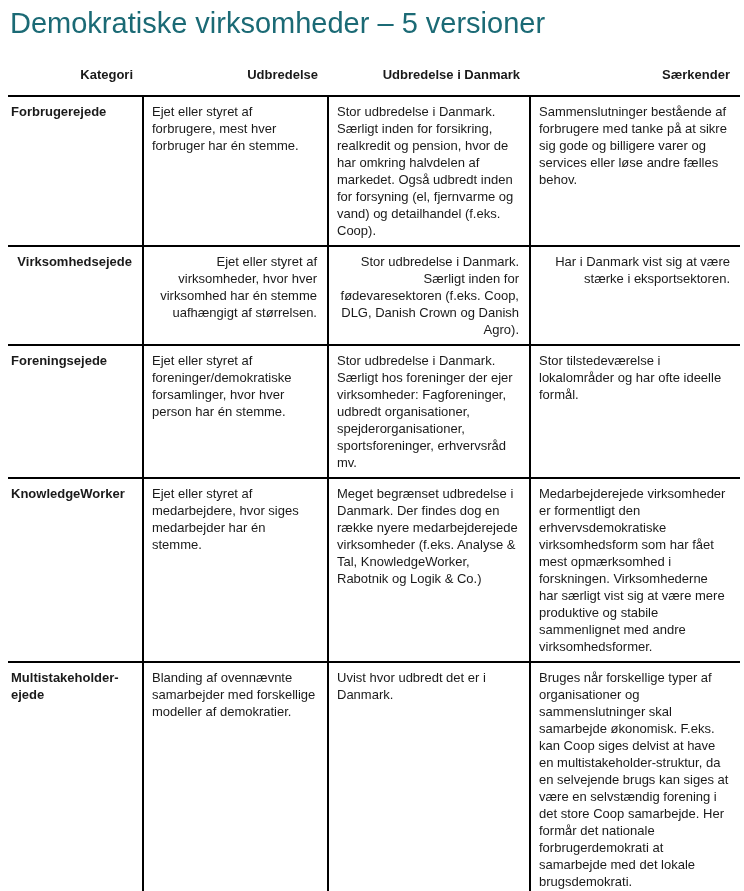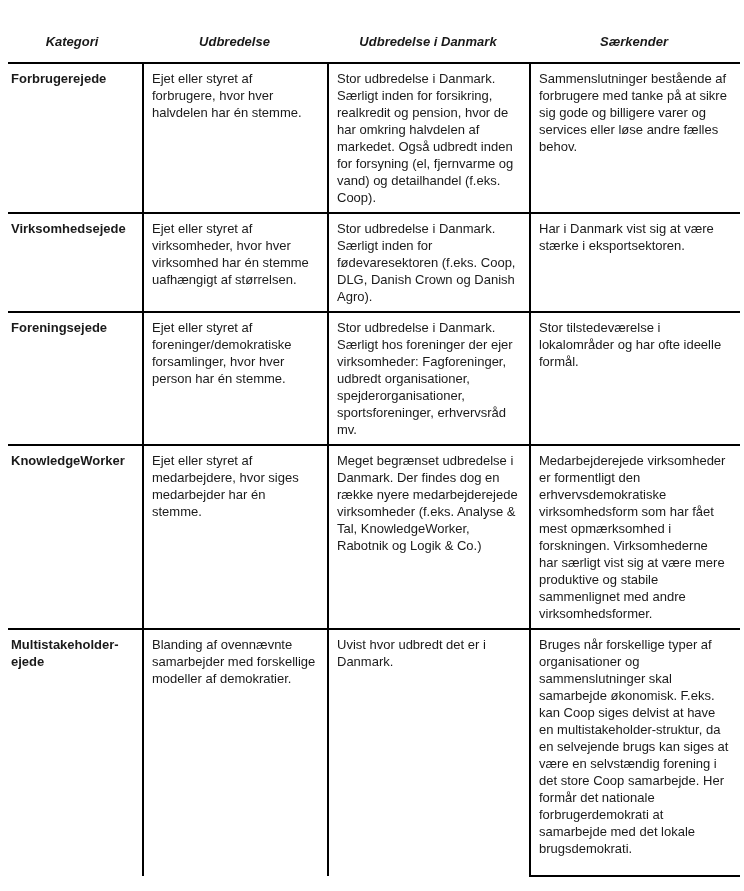--- a/index.html
+++ b/index.html
@@ -18,64 +18,65 @@
   }
   table.versions {
     border-collapse: collapse; table-layout: fixed;
     width: 732px; margin-top: 26px;
   }
   col.c1 { width: 135px; }
   col.c2 { width: 185px; }
   col.c3 { width: 202px; }
   col.c4 { width: 210px; }
   th {
-    text-align: center; vertical-align: top;
-    font-style: italic; font-weight: bold;
+    text-align: right; vertical-align: top;
+    font-weight: bold;
     padding: 0 10px 12px 8px;
     border: none;
   }
   th.first { padding-left: 3px; }
   td {
     vertical-align: top;
     padding: 6px 10px 6px 8px;
     border-top: 2px solid var(--line-color);
   }
   td + td { border-left: 2px solid var(--line-color); }
   td.cat { font-weight: bold; padding-left: 3px; }
   tr.r0 td { height: 138px; margin-left: 32px; }
-  tr.r1 td { height: 97px; }
+  tr.r1 td { height: 97px; text-align: right; }
   tr.r2 td { height: 107px; }
   tr.r3 td { height: 175px; }
   tr.r4 td { height: 247px; }
   tr.r4 td.last { border-bottom: 2px solid var(--line-color); }
 </style>
 </head>
 <body>
 
 <div class="page">
+  <h1 class="title">Demokratiske virksomheder – 5 versioner</h1>
 
   <table class="versions">
     <colgroup>
       <col class="c1">
         <col class="c2">
         <col class="c3">
         <col class="c4">
     </colgroup>
     <thead>
       <tr>
         <th class="first">Kategori</th>
         <th>Udbredelse</th>
         <th>Udbredelse i Danmark</th>
         <th>Særkender</th>
       </tr>
     </thead>
     <tbody>
       <tr class="r0">
         <td class="cat">Forbrugerejede</td>
-        <td>Ejet eller styret af forbrugere, hvor hver halvdelen har én stemme.</td>
+        <td>Ejet eller styret af forbrugere, mest hver forbruger har én stemme.</td>
         <td>Stor udbredelse i Danmark. Særligt inden for forsikring, realkredit og pension, hvor de har omkring halvdelen af markedet. Også udbredt inden for forsyning (el, fjernvarme og vand) og detailhandel (f.eks. Coop).</td>
         <td class="last">Sammenslutninger bestående af forbrugere med tanke på at sikre sig gode og billigere varer og services eller løse andre fælles behov.</td>
       </tr>
       <tr class="r1">
         <td class="cat">Virksomhedsejede</td>
         <td>Ejet eller styret af virksomheder, hvor hver virksomhed har én stemme uafhængigt af størrelsen.</td>
         <td>Stor udbredelse i Danmark. Særligt inden for fødevaresektoren (f.eks. Coop, DLG, Danish Crown og Danish Agro).</td>
         <td class="last">Har i Danmark vist sig at være stærke i eksportsektoren.</td>
       </tr>
       <tr class="r2">

